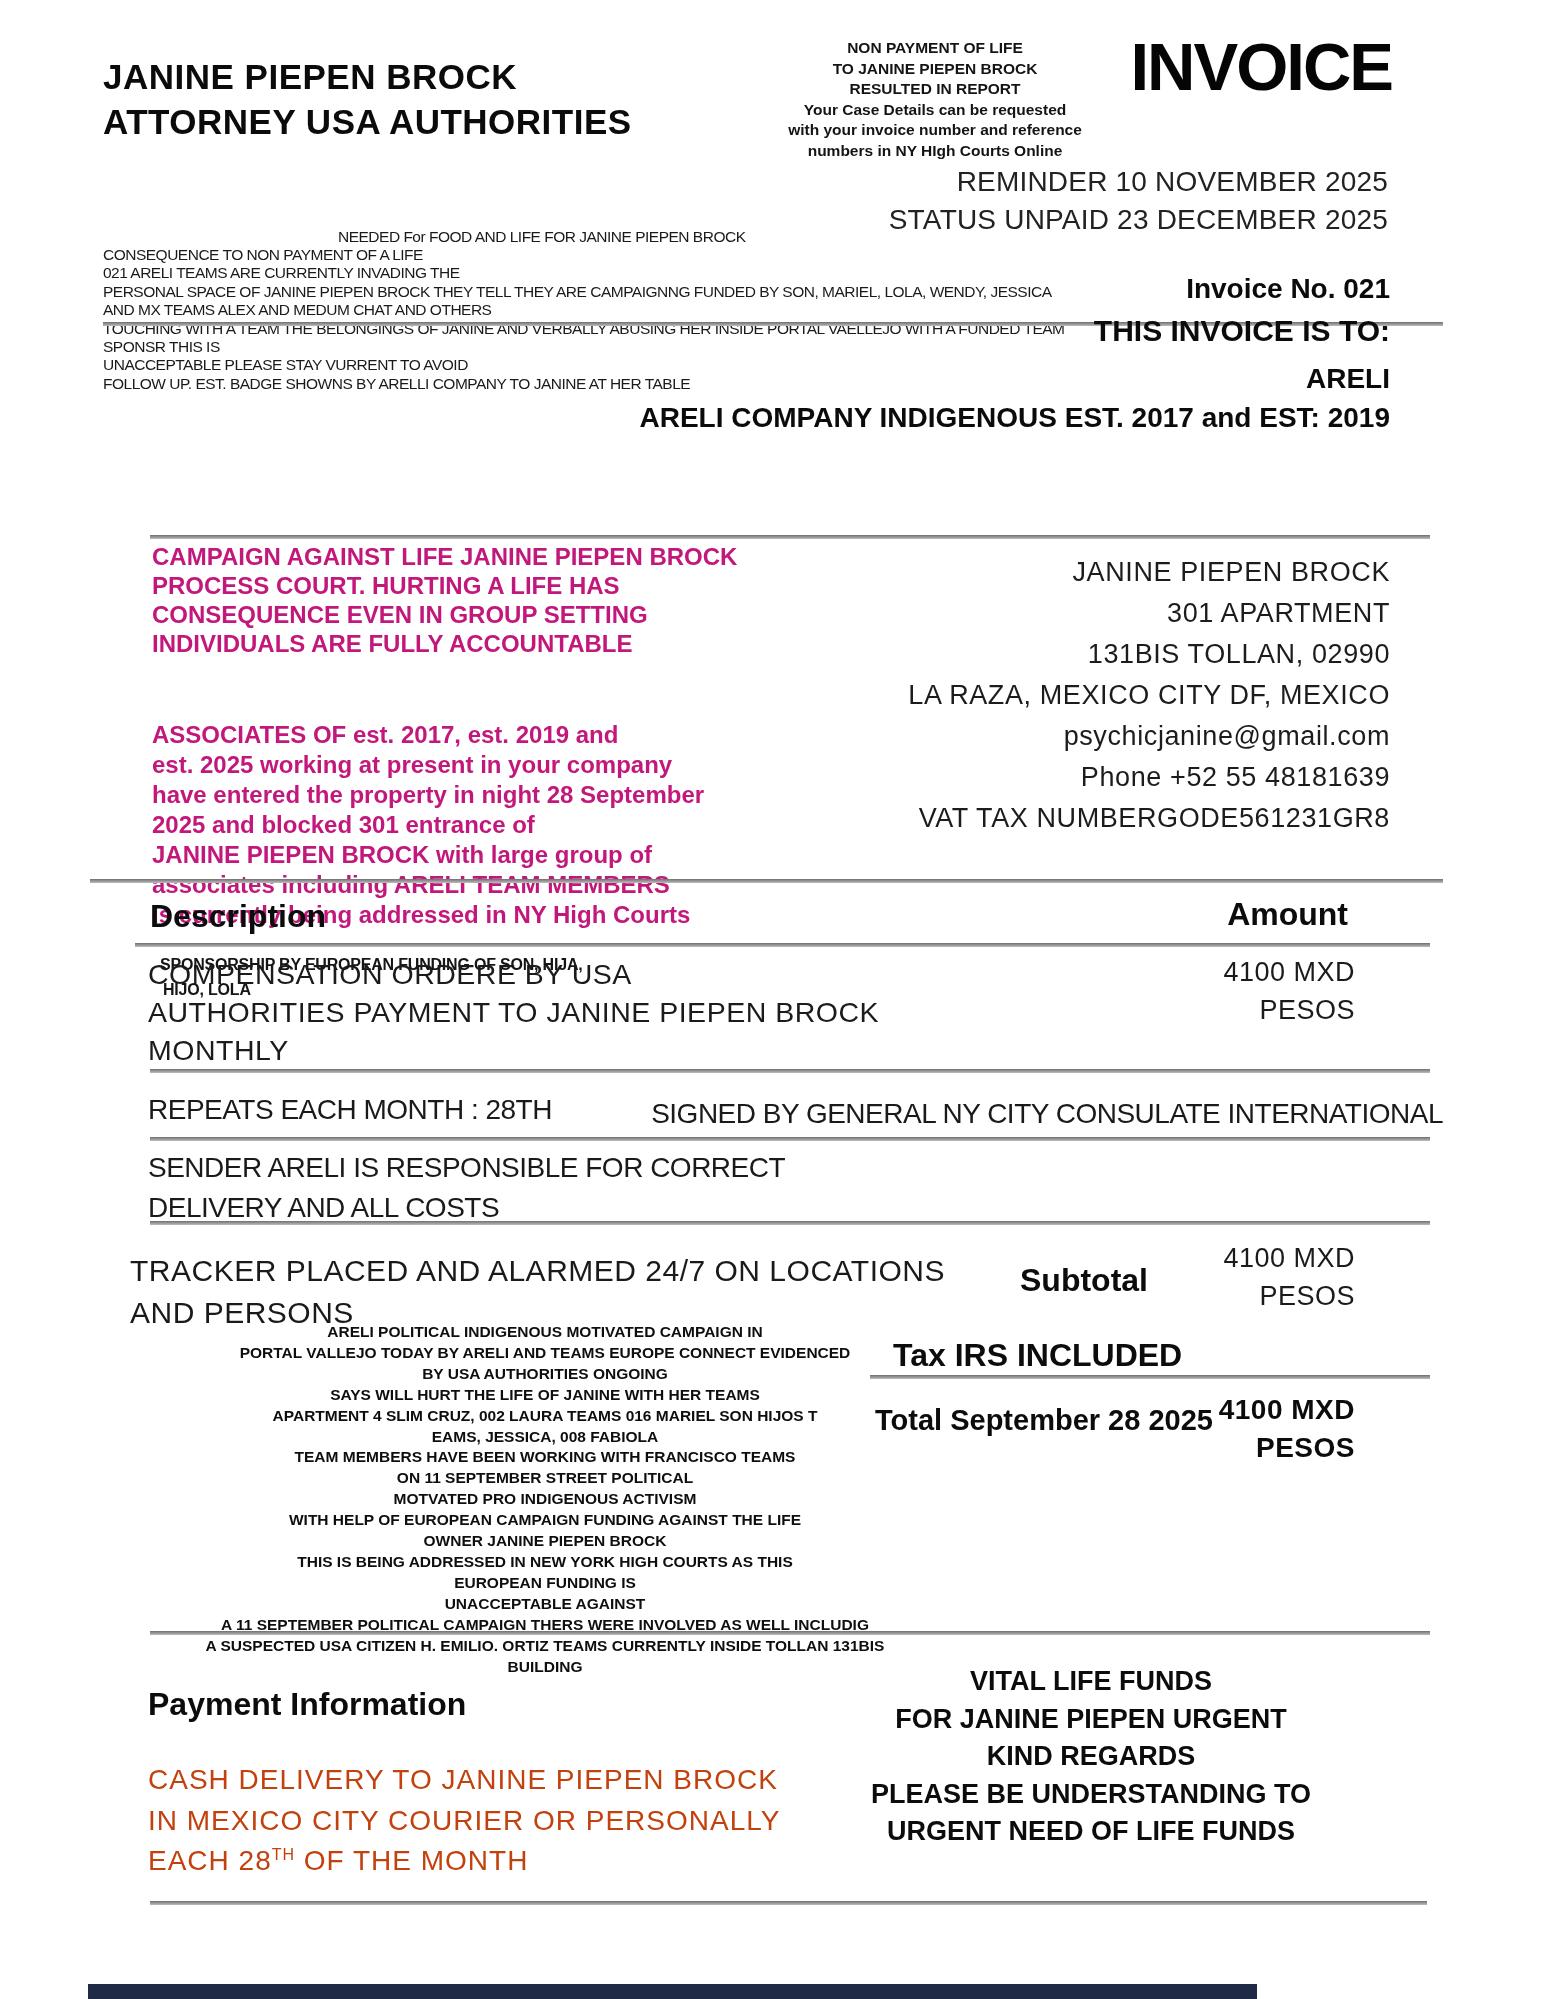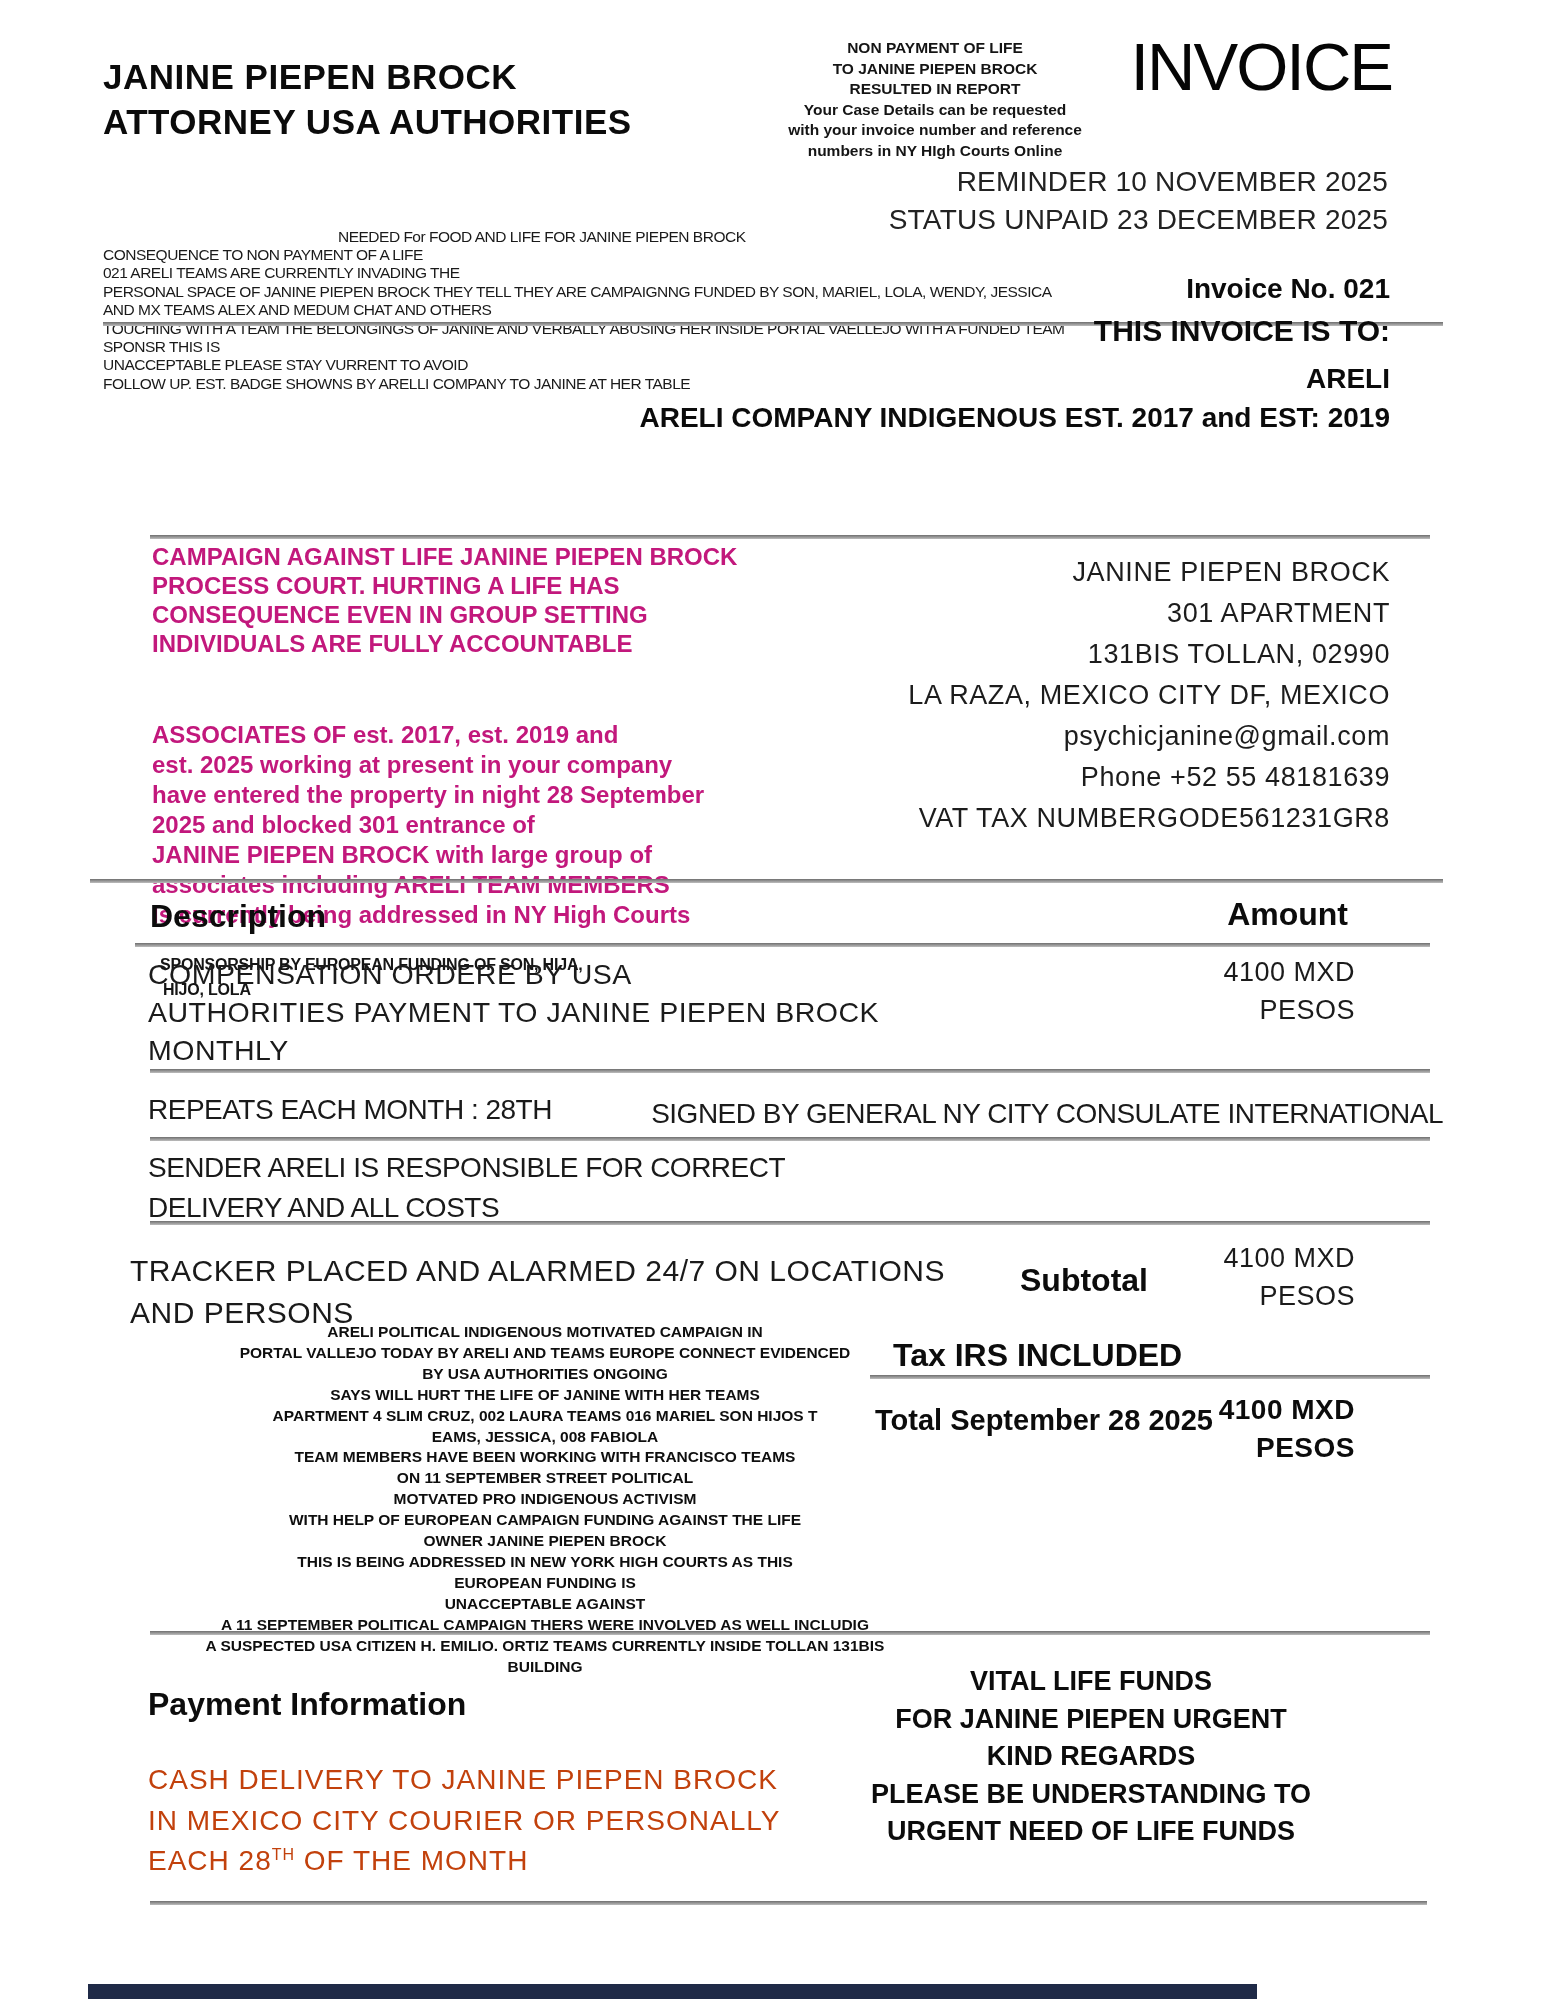--- a/index.html
+++ b/index.html
@@ -4,21 +4,21 @@
 <style>
   html,body{margin:0;padding:0;background:#ffffff;}
   body{font-family:"Liberation Sans", sans-serif;color:#111;}
   .page{position:relative;width:1545px;height:1999px;background:#fff;overflow:hidden;}
   .abs{position:absolute;}
   .rule{position:absolute;height:4px;background:linear-gradient(#6f6f6f,#bdbdbd);}
   .b{font-weight:700;}
 
   .brand{left:103px;font-size:35px;font-weight:700;letter-spacing:.5px;color:#0b0b0b;}
   .notice{left:770px;top:38px;width:330px;text-align:center;font-size:15.5px;line-height:20.6px;font-weight:700;color:#141414;}
-  .invoice-title{right:153px;top:28px;font-size:67px;font-weight:400;letter-spacing:-2px;color:#050505;}
+  .invoice-title{right:153px;top:28px;font-size:67px;font-weight:700;letter-spacing:-2px;color:#050505;}
   .reminder{right:157px;font-size:28px;color:#222;letter-spacing:.2px;}
 
   .small-notes{left:103px;font-size:15.5px;letter-spacing:-.5px;line-height:18.4px;color:#1a1a1a;}
   .indent-note{left:338px;top:228px;font-size:15.5px;letter-spacing:-.5px;color:#1a1a1a;}
 
   .meta{right:155px;font-weight:700;color:#0b0b0b;}
 
   .pinkblock{left:152px;font-weight:700;font-size:24px;color:#c2187c;}
   .pb1{top:542px;line-height:29px;}
   .pb2{top:720px;line-height:30px;}

